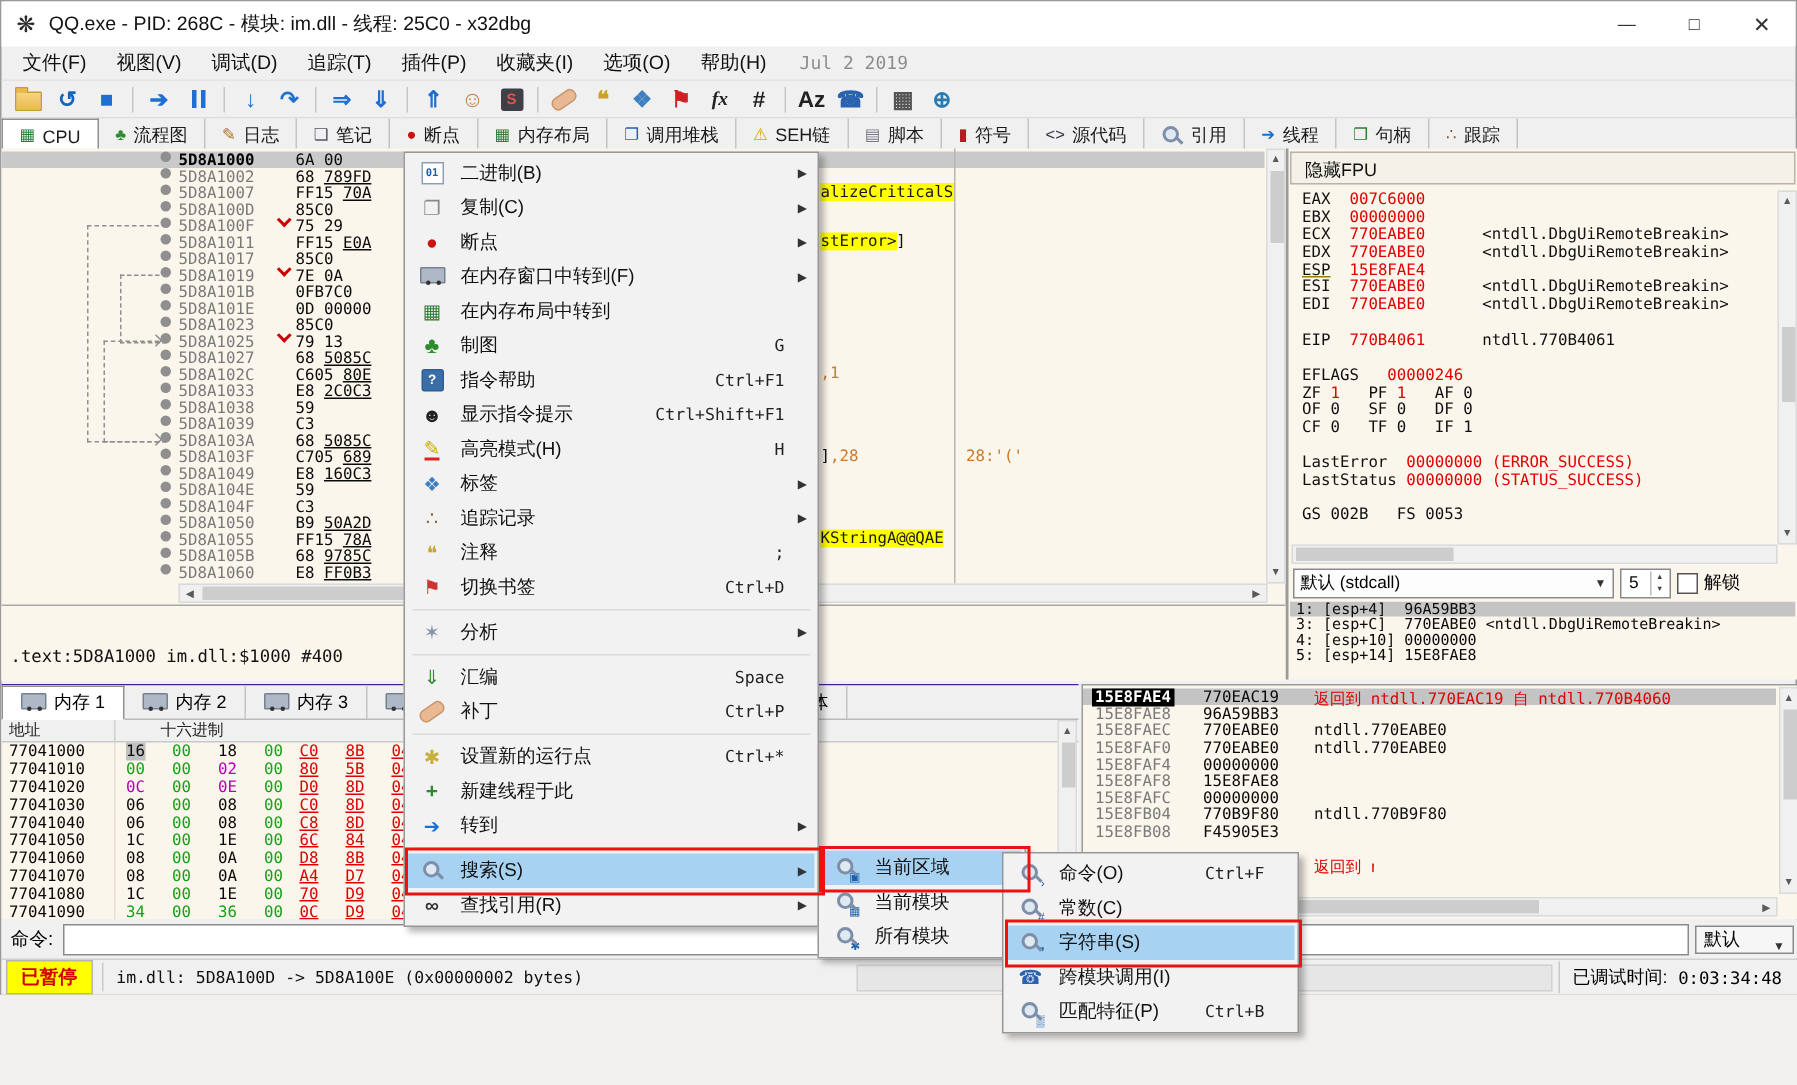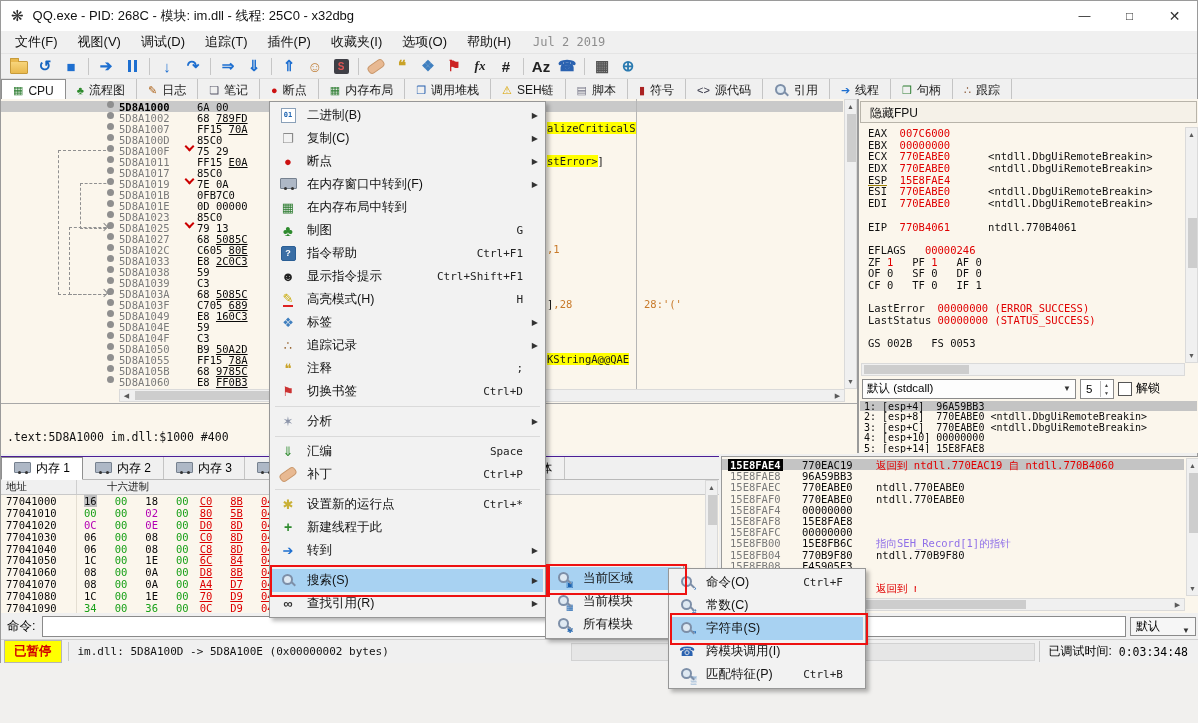--- a/index.html
+++ b/index.html
@@ -406,21 +406,20 @@
       </div>
       <div class="r-spin">
         <span>5</span>
         <span class="ud">▲<br>▼</span>
       </div>
       <span class="r-chk"></span>
       <span class="r-unlock">解锁</span>
     </div>
     <div class="r-args" id="rargs">
         <div class="r-arg sel">1: [esp+4]  96A59BB3</div>
-        <div class="r-arg">2: [esp+8]  770EABE0 &lt;ntdll.DbgUiRemoteBreakin&gt;</div>
         <div class="r-arg">3: [esp+C]  770EABE0 &lt;ntdll.DbgUiRemoteBreakin&gt;</div>
         <div class="r-arg">4: [esp+10] 00000000</div>
         <div class="r-arg">5: [esp+14] 15E8FAE8</div>
       </div>
   </div>
 
   <div class="dump">
     <div class="dtabs" id="dtabs">
         <div class="dtab active">
           <span class="ic truck"></span>
@@ -476,21 +475,20 @@
 
   <div class="stack">
     <div id="strows" style="position:absolute;left:0;top:2px;right:15px">
         <div class="st-row selR"><span class="st-a selA">15E8FAE4</span><span class="st-v">770EAC19</span><span class="st-c cc-r">返回到 ntdll.770EAC19 自 ntdll.770B4060</span></div>
         <div class="st-row"><span class="st-a">15E8FAE8</span><span class="st-v">96A59BB3</span><span class="st-c cc-k"></span></div>
         <div class="st-row"><span class="st-a">15E8FAEC</span><span class="st-v">770EABE0</span><span class="st-c cc-k">ntdll.770EABE0</span></div>
         <div class="st-row"><span class="st-a">15E8FAF0</span><span class="st-v">770EABE0</span><span class="st-c cc-k">ntdll.770EABE0</span></div>
         <div class="st-row"><span class="st-a">15E8FAF4</span><span class="st-v">00000000</span><span class="st-c cc-k"></span></div>
         <div class="st-row"><span class="st-a">15E8FAF8</span><span class="st-v">15E8FAE8</span><span class="st-c cc-k"></span></div>
         <div class="st-row"><span class="st-a">15E8FAFC</span><span class="st-v">00000000</span><span class="st-c cc-k"></span></div>
-        <div class="st-row"><span class="st-a">15E8FB00</span><span class="st-v">15E8FB6C</span><span class="st-c cc-p">指向SEH_Record[1]的指针</span></div>
         <div class="st-row"><span class="st-a">15E8FB04</span><span class="st-v">770B9F80</span><span class="st-c cc-k">ntdll.770B9F80</span></div>
         <div class="st-row"><span class="st-a">15E8FB08</span><span class="st-v">F45905E3</span><span class="st-c cc-k"></span></div>
         <div class="st-row"><span class="st-a"></span><span class="st-v"></span><span class="st-c cc-k"></span></div>
         <div class="st-row"><span class="st-a"></span><span class="st-v"></span><span class="st-c cc-r clip">返回到 ntdll.7</span></div>
       </div>
     <div class="sb" style="left:1px;top:141px;width:462px;height:13px">
       <div class="thumb" style="left:2px;top:1px;width:300px;height:9px"></div>
       <div class="sb-a" style="right:0;top:-1px">▶</div>
     </div>
     <div class="sb" style="right:0;top:1px;width:13px;height:138px">

